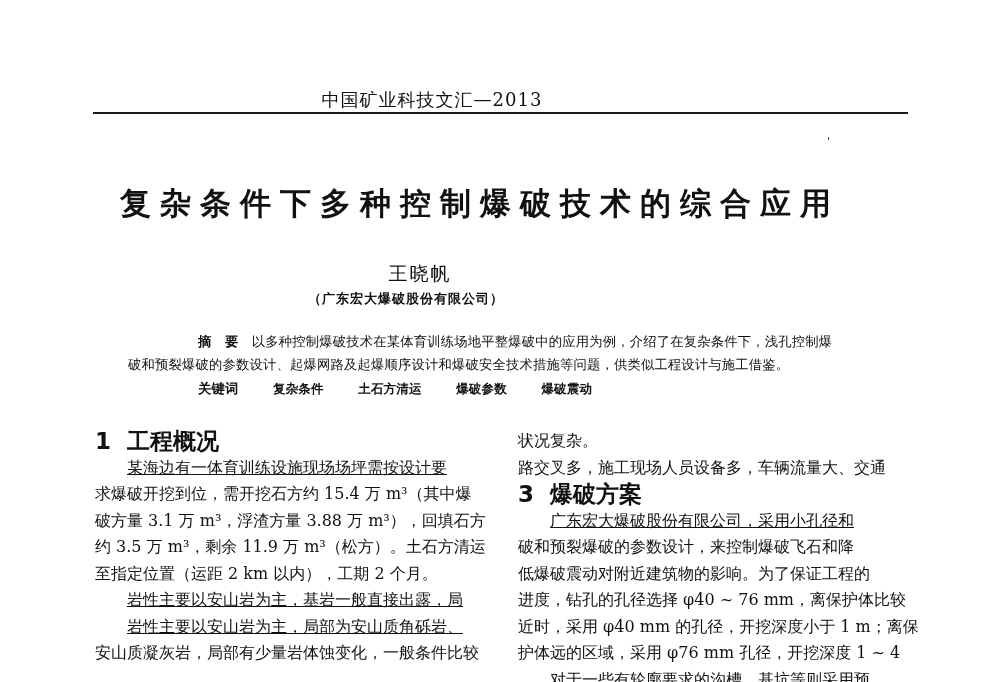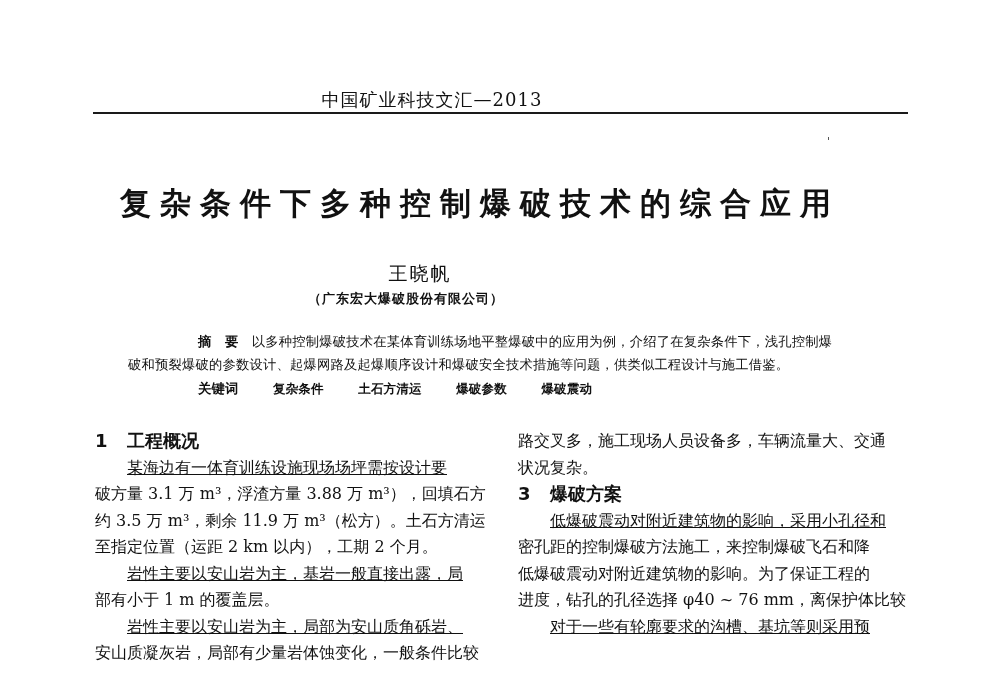--- a/index.html
+++ b/index.html
@@ -15,21 +15,21 @@
   .affil { left: 0; width: 812px; top: 290px; text-align: center; font-size: 13px; font-weight: bold; letter-spacing: 1px; }
   .abstract { font-size: 13.3px; letter-spacing: 0.2px; }
   .abs-label { font-weight: bold; margin-left: 40px; }
   .abs-line1 { left: 158px; top: 333px; }
   .abs-line2 { left: 128px; top: 356px; }
   .kw-line { left: 158px; top: 380px; }
   .kw-line .kw { margin-left: 30px; font-weight: bold; font-size: 12.5px; }
   .col { position: absolute; top: 428px; width: 410px; font-size: 16px; line-height: 26.5px; }
   .col-left { left: 95px; }
   .col-right { left: 518px; }
-  .section-h { font-weight: bold; font-family: "DejaVu Sans", sans-serif; font-size: 18px; }
+  .section-h { font-weight: bold; font-family: "DejaVu Sans", sans-serif; font-size: 23px; }
   .section-h .num { display: inline-block; width: 32px; }
   .para-line { white-space: nowrap; }
   .indent { padding-left: 32px; text-decoration: underline; }
 </style>
 </head>
 <body>
 
 <div class="abs running-head">中国矿业科技文汇—2013</div>
 <div class="abs head-rule"></div>
 <div class="abs speck"></div>
@@ -48,33 +48,35 @@
   <span class="kw">土石方清运</span>
   <span class="kw">爆破参数</span>
   <span class="kw">爆破震动</span>
 </div>
 
 <div class="col col-left">
   <div class="section-h">
     <span class="num">1</span><span>工程概况</span>
   </div>
   <div class="para-line indent">某海边有一体育训练设施现场场坪需按设计要</div>
+  <div class="para-line">求爆破开挖到位，需开挖石方约 15.4 万 m³（其中爆</div>
   <div class="para-line">破方量 3.1 万 m³，浮渣方量 3.88 万 m³），回填石方</div>
   <div class="para-line">约 3.5 万 m³，剩余 11.9 万 m³（松方）。土石方清运</div>
   <div class="para-line">至指定位置（运距 2 km 以内），工期 2 个月。</div>
   <div class="para-line indent">岩性主要以安山岩为主，基岩一般直接出露，局</div>
-  <div class="para-line">部有小于 1 m 的覆盖层。</div>
   <div class="para-line indent">岩性主要以安山岩为主，局部为安山质角砾岩、</div>
   <div class="para-line">安山质凝灰岩，局部有少量岩体蚀变化，一般条件比较</div>
 </div>
 
 <div class="col col-right">
+  <div class="para-line">状况复杂。</div>
   <div class="para-line">路交叉多，施工现场人员设备多，车辆流量大、交通</div>
-  <div class="para-line">状况复杂。</div>
   <div class="section-h">
     <span class="num">3</span><span>爆破方案</span>
   </div>
-  <div class="para-line indent">低爆破震动对附近建筑物的影响，采用小孔径和</div>
-  <div class="para-line">密孔距的控制爆破方法施工，来控制爆破飞石和降</div>
+  <div class="para-line indent">广东宏大爆破股份有限公司，采用小孔径和</div>
+  <div class="para-line">破和预裂爆破的参数设计，来控制爆破飞石和降</div>
   <div class="para-line">低爆破震动对附近建筑物的影响。为了保证工程的</div>
   <div class="para-line">进度，钻孔的孔径选择 φ40 ~ 76 mm，离保护体比较</div>
+  <div class="para-line">近时，采用 φ40 mm 的孔径，开挖深度小于 1 m；离保</div>
+  <div class="para-line">护体远的区域，采用 φ76 mm 孔径，开挖深度 1 ~ 4</div>
   <div class="para-line indent">对于一些有轮廓要求的沟槽、基坑等则采用预</div>
 </div>
 
 </body></html>

